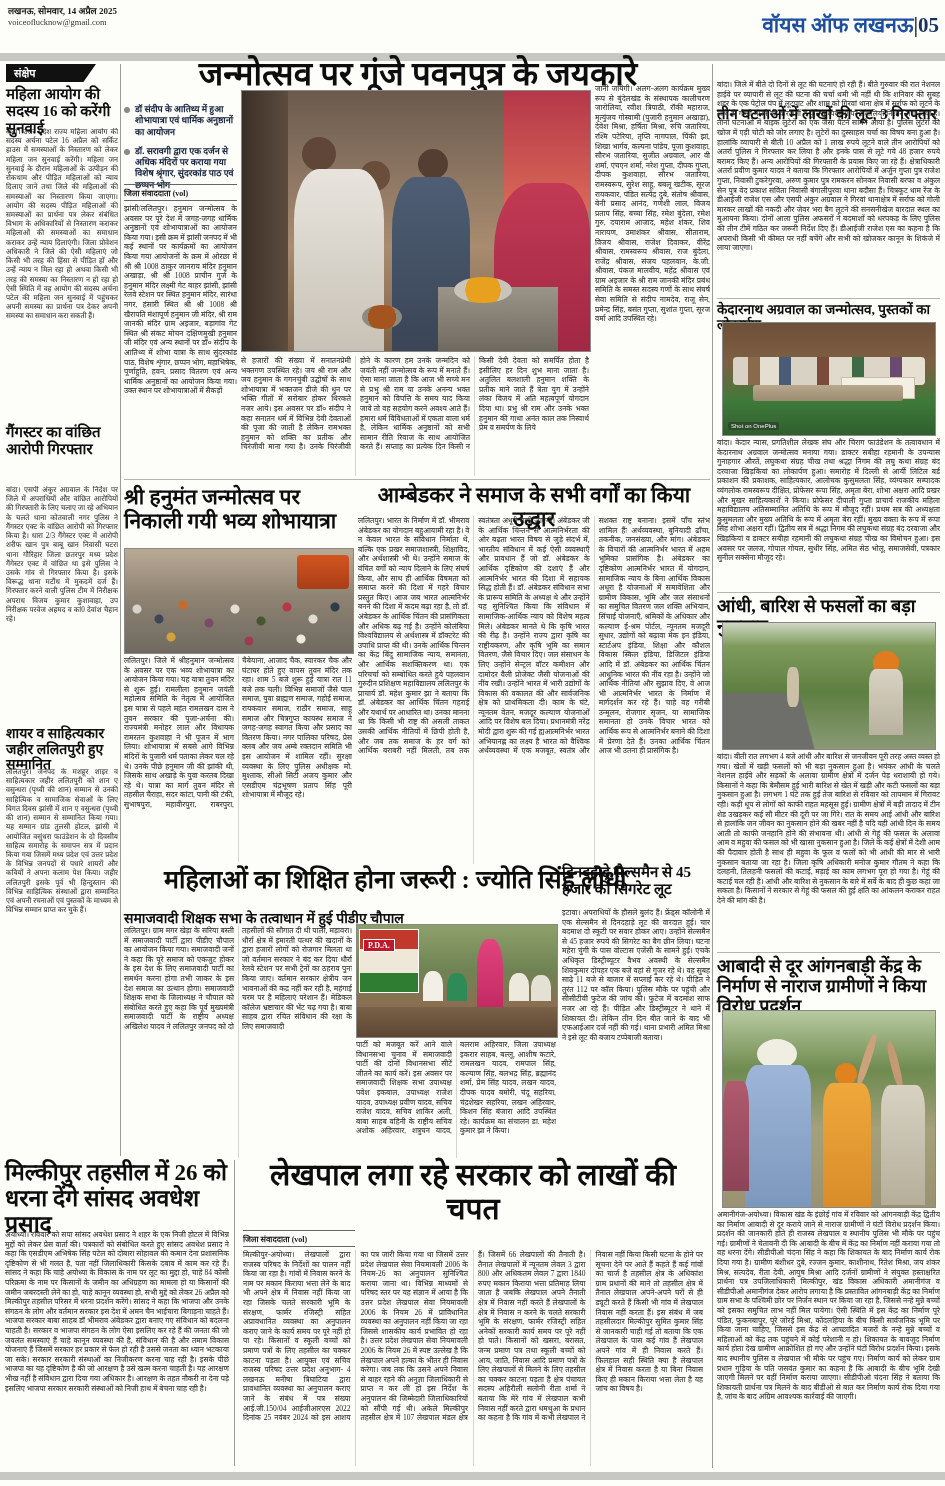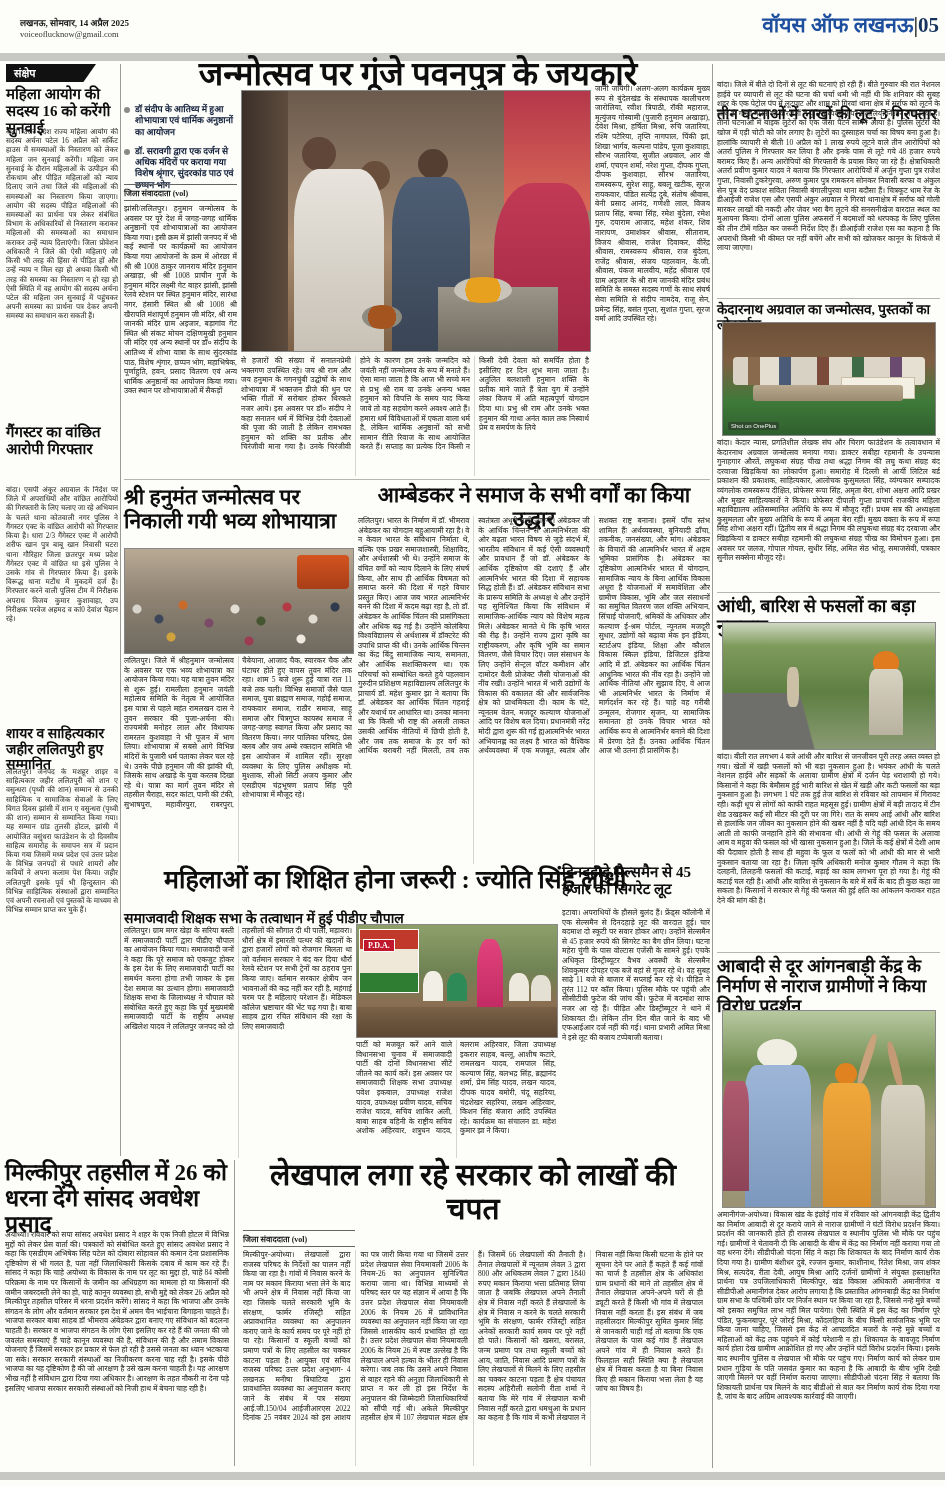--- a/index.html
+++ b/index.html
@@ -20,21 +20,21 @@
   .sankshep{background:#111;color:#fff;font-weight:bold;font-size:11px;padding:1px 10px 2px 8px;clip-path:polygon(0 0,100% 0,86% 100%,0 100%);width:72px;}
   .subhead{font-weight:bold;color:#0d0d0d;}
   .wm{position:absolute;left:5px;bottom:5px;font-size:6px;color:#f3f3f3;font-family:"Liberation Sans",sans-serif;background:rgba(40,40,40,.45);padding:1px 3px;border-radius:2px;}
   .pda-tag{position:absolute;left:6px;top:14px;font-size:8px;font-weight:bold;color:#fff;background:#c0182a;padding:1px 4px;border:1px solid #fff;}
 </style>
 </head>
 <body>
 
 <div class="page">
 
-  <div class="abs" style="left:8px;top:16px;width:170px;margin-left:12px;">
+  <div class="abs" style="left:8px;top:4px;width:170px;">
     <div style="font-size:9px;font-weight:bold;">लखनऊ, सोमवार, 14 अप्रैल 2025</div>
     <div style="font-size:8.5px;color:#333;">voiceoflucknow@gmail.com</div>
   </div>
   <div class="abs" style="right:6px;top:10px;font-size:21px;font-weight:bold;white-space:nowrap;">
     <span style="color:#1d4f9e;">वॉयस ऑफ लखनऊ</span><span style="color:#333;">|</span><span style="color:#16335e;">05</span>
   </div>
   <div class="abs graybar" style="left:0;top:53px;width:945px;height:8px;"></div>
 
   <div class="abs vrule" style="left:120px;top:64px;height:1092px;"></div>
   <div class="abs vrule" style="left:712px;top:64px;height:1404px;"></div>

